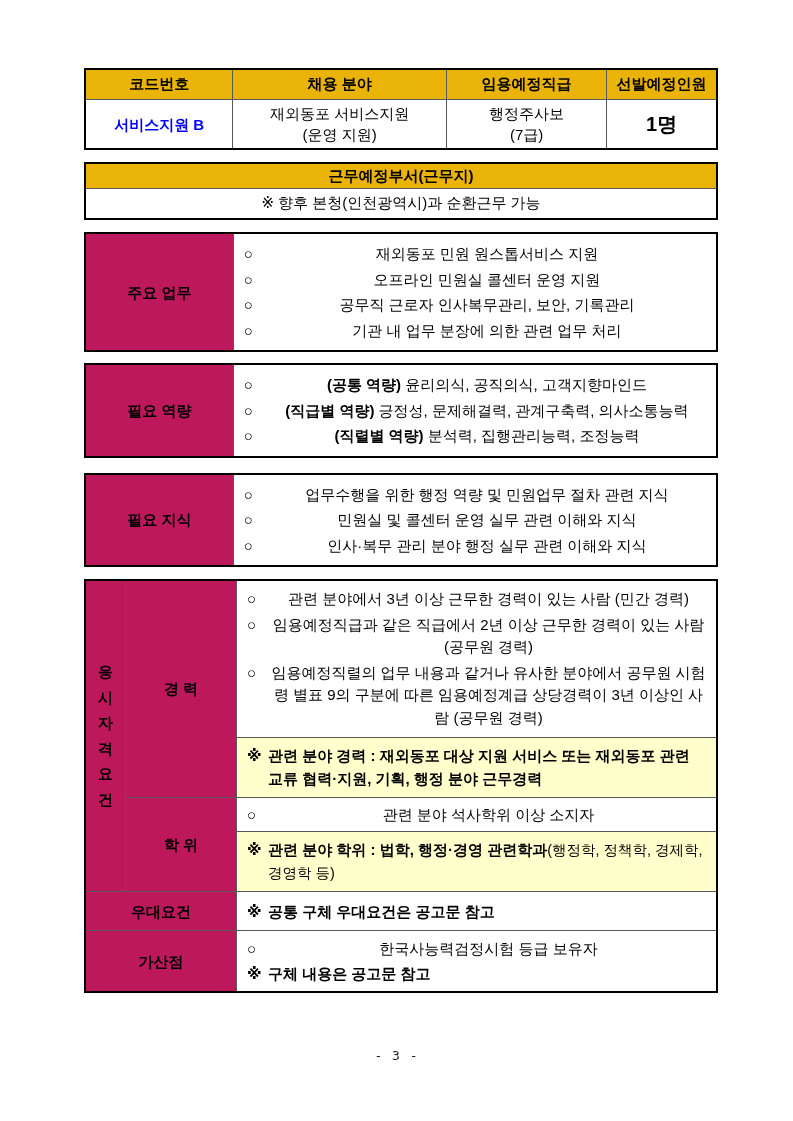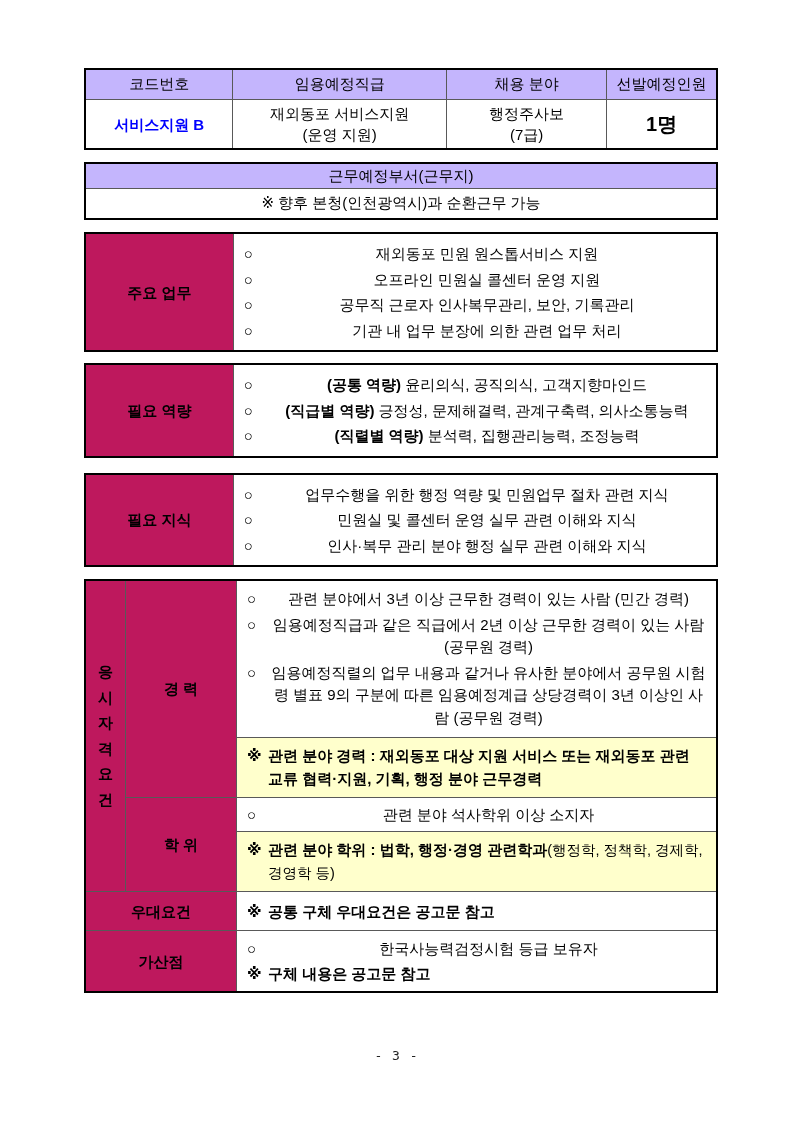--- a/index.html
+++ b/index.html
@@ -10,21 +10,21 @@
     font-size:15px; color:#000;
   }
   .content { position:absolute; left:84px; top:68px; width:634px; }
 
   
   .tbl {
     display:grid; gap:1px; background:#595959;
     border:2px solid #000;
   }
   .hc {
-    background:#c4b5fd; font-weight:normal; text-align:center;
+    background:#eab308; font-weight:bold; text-align:center;
     display:flex; align-items:center; justify-content:center;
     padding:4px 2px; line-height:1.35;
   }
   .label-cell {
     background:#be185d; font-weight:bold; text-align:center;
     display:flex; align-items:center; justify-content:center;
     flex-direction:column; line-height:1.4; padding:4px 2px;
   }
   .center-cell {
     background:#fff; text-align:center;
@@ -89,22 +89,22 @@
     font-family:"DejaVu Sans Mono","Liberation Mono",monospace;
   }
 </style>
 </head>
 <body>
 
 <div class="content">
 
   <div class="tbl t1">
     <div class="hc">코드번호</div>
+    <div class="hc">채용 분야</div>
     <div class="hc">임용예정직급</div>
-    <div class="hc">채용 분야</div>
     <div class="hc">선발예정인원</div>
 
     <div class="center-cell">
       <span class="code-text">서비스지원 B</span>
     </div>
     <div class="center-cell">
       <div>재외동포 서비스지원</div>
       <div>(운영 지원)</div>
     </div>
     <div class="center-cell">

